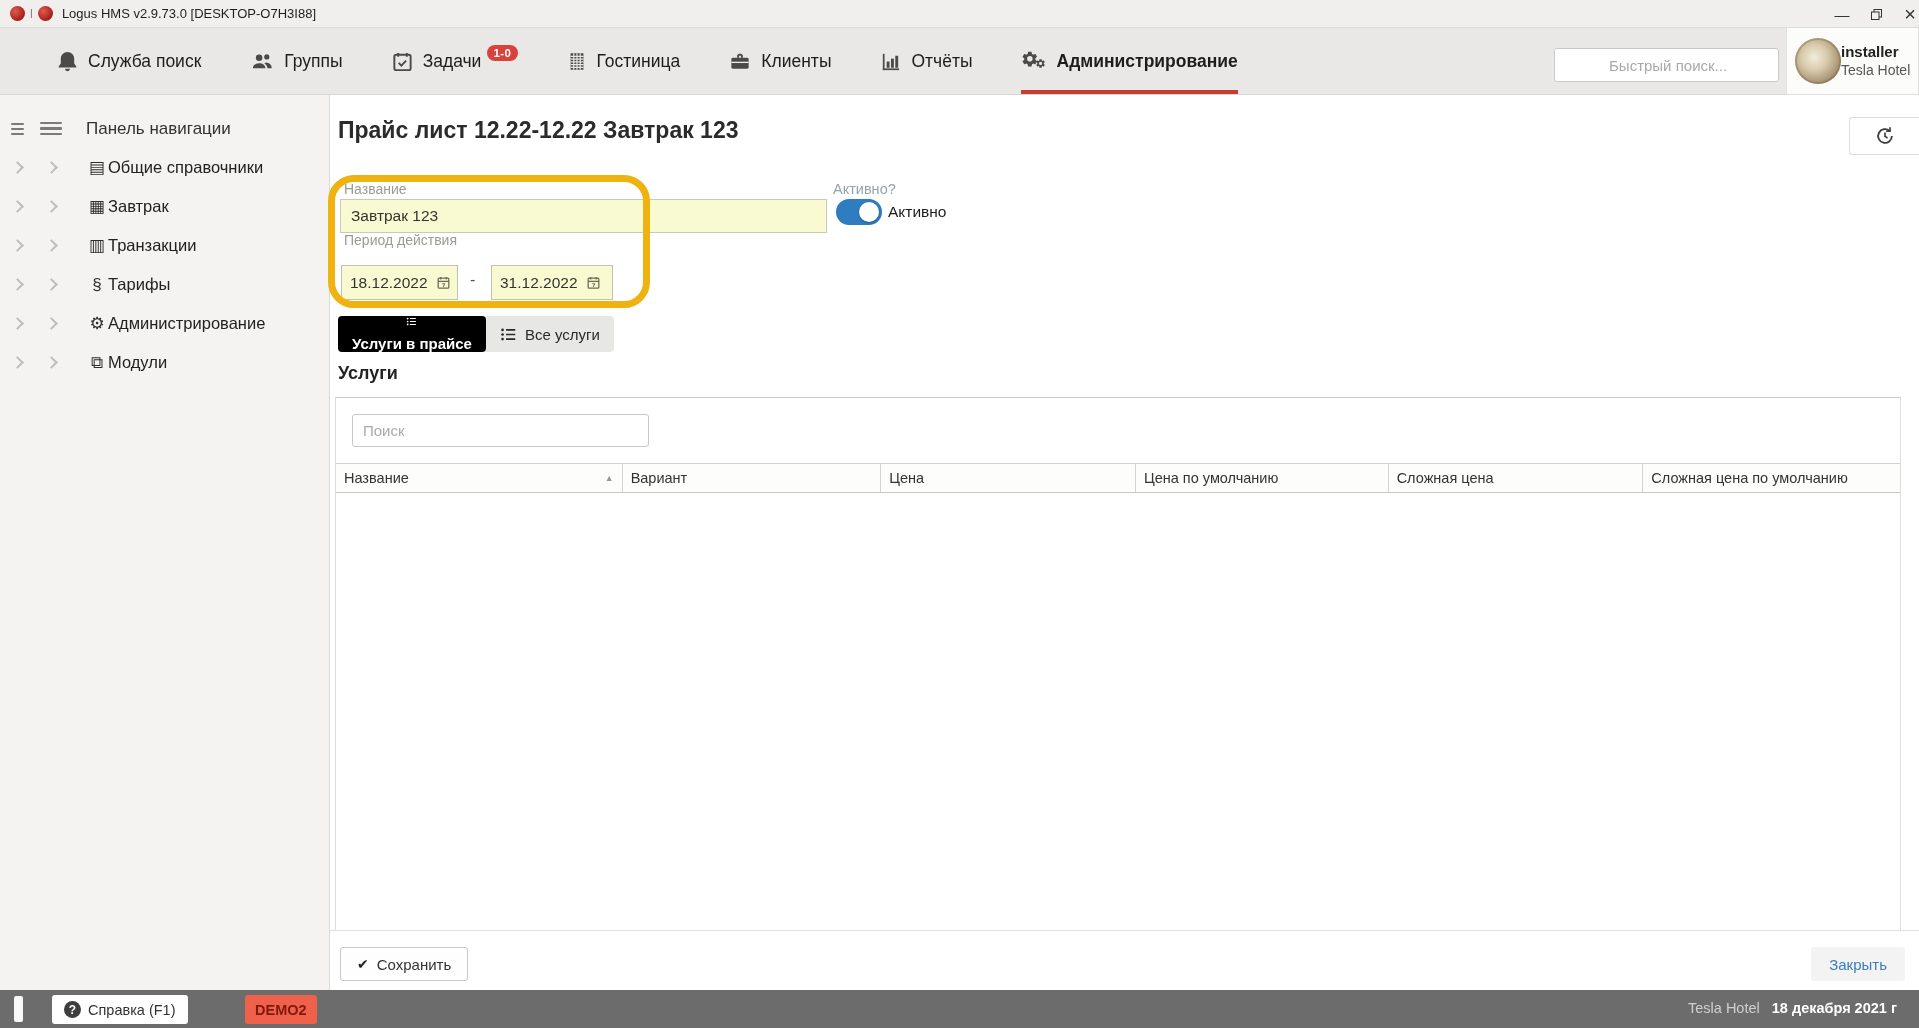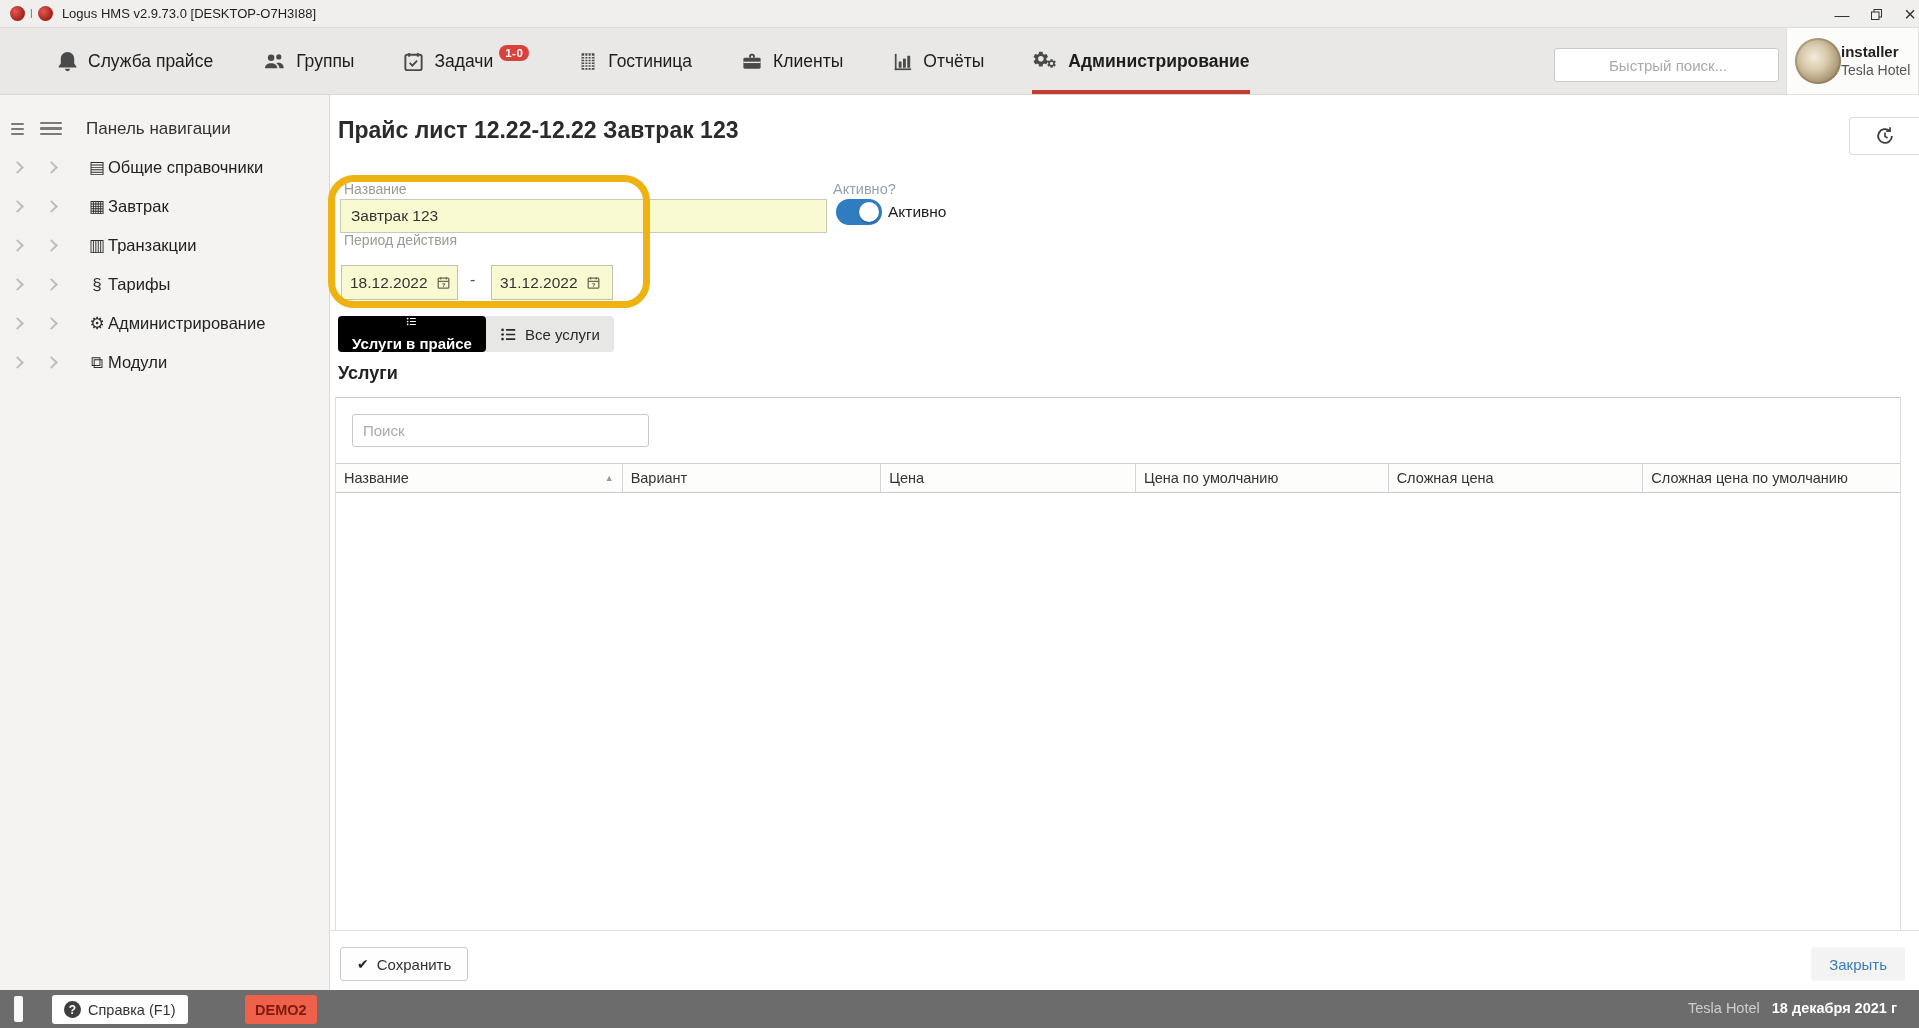--- a/index.html
+++ b/index.html
@@ -165,21 +165,21 @@
       <div class="win-btn" style="font-size:20px;">×</div>
     </div>
   </div>
 
   <div class="navbar">
     <div class="nav-item">
       <svg class="icon-dark" width="23" height="23" viewBox="0 0 24 24" fill="currentColor">
         <path d="M12 2c-3.9 0-7 3.1-7 7v5l-2.2 3.2c-.3.5 0 1.1.6 1.1h17.2c.6 0 .9-.6.6-1.1L19 14V9c0-3.9-3.1-7-7-7z"></path>
         <path d="M9.4 19.6a2.6 2.6 0 0 0 5.2 0z"></path>
       </svg>
-      <span>Служба прайсе</span>
+      <span>Служба поиск</span>
     </div>
     <div class="nav-item">
       <svg class="icon-dark" width="26" height="23" viewBox="0 0 26 24" fill="currentColor">
         <circle cx="10" cy="8" r="3.4"></circle>
           <path d="M3.5 19c0-3.3 3-5.3 6.5-5.3s6.5 2 6.5 5.3z"></path>
         <circle cx="18" cy="7.2" r="2.7"></circle>
           <path d="M17.5 13.1c3 .3 5.5 2.2 5.5 5v.9h-4.3c-.2-2.4-1.6-4.1-3.3-5.2z"></path>
       </svg>
       <span>Группы</span>
     </div>

